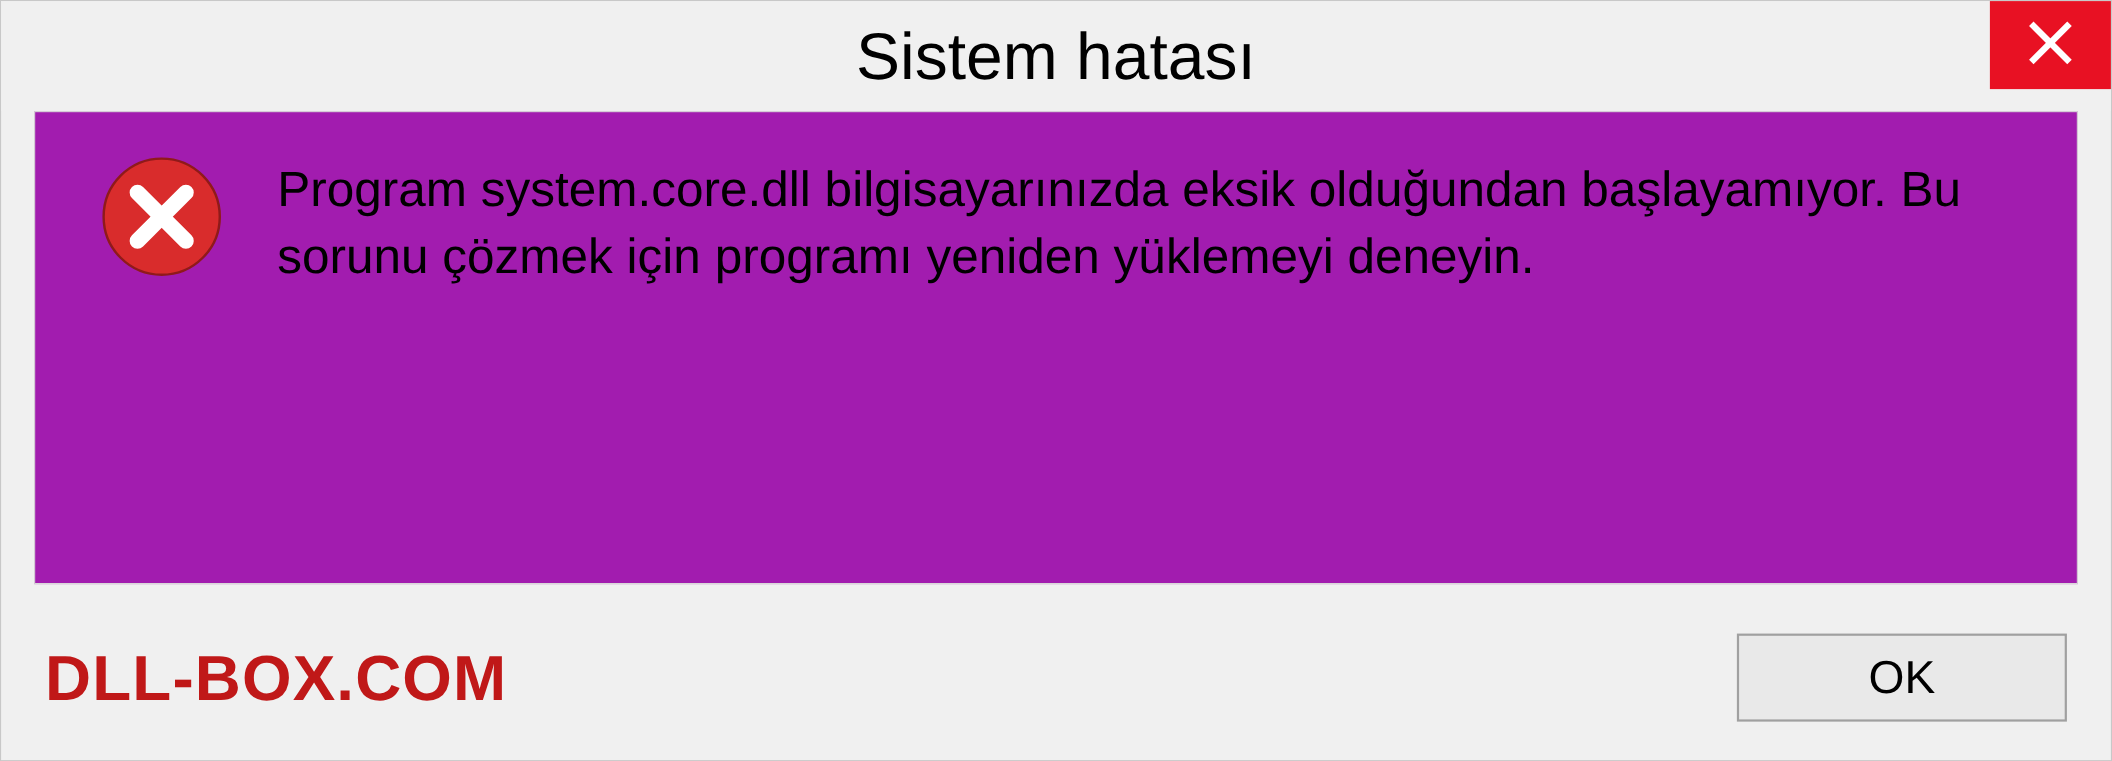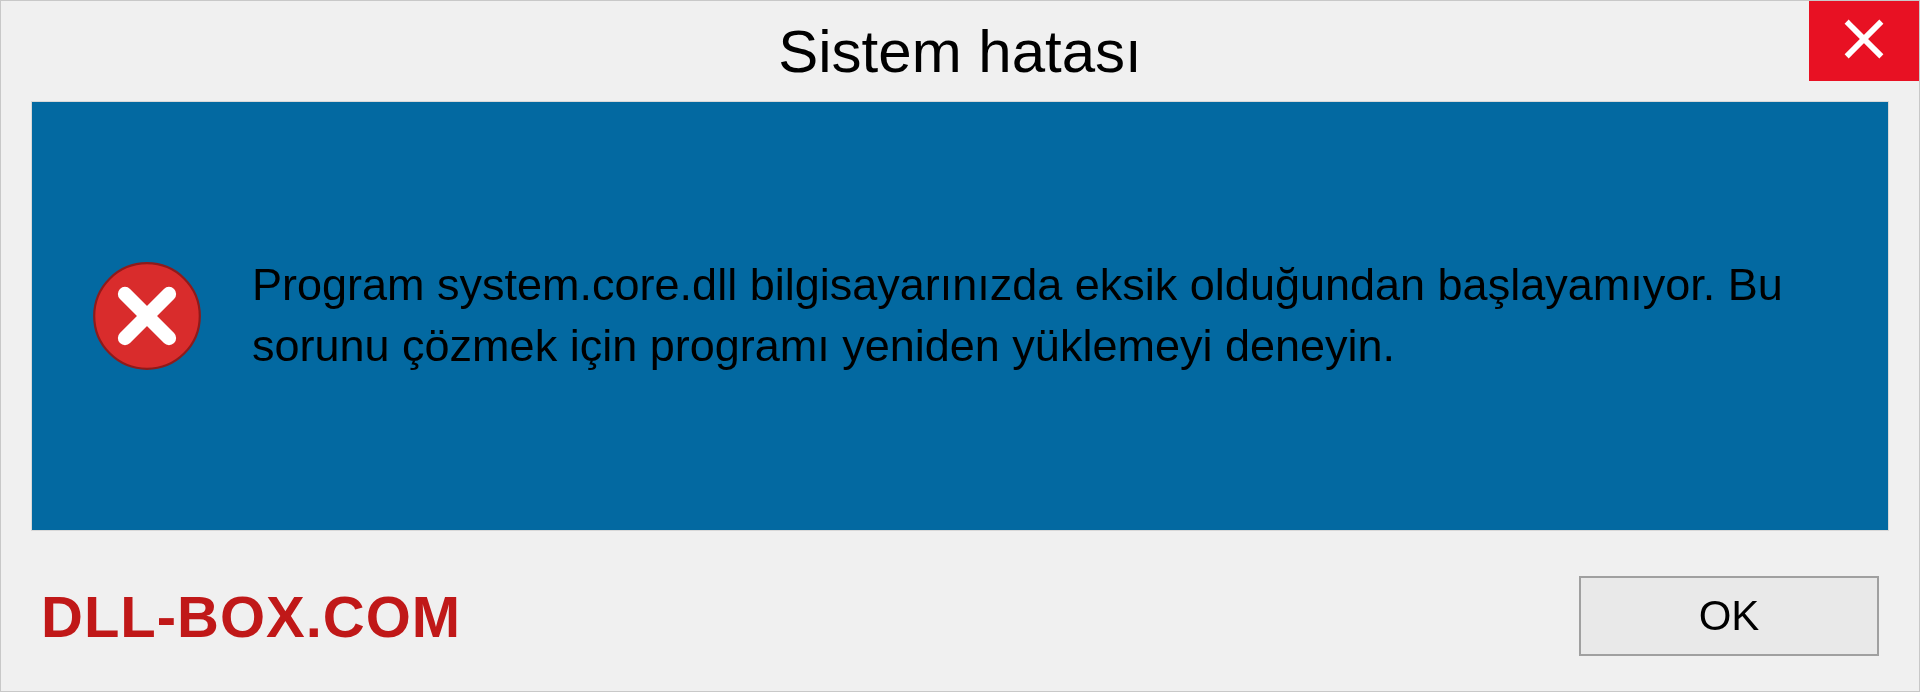--- a/index.html
+++ b/index.html
@@ -47,25 +47,25 @@
       align-items: center;
       justify-content: center;
       cursor: pointer;
     }
     .close-btn svg {
       width: 46px;
       height: 46px;
     }
     .content-panel {
       margin: 0 30px 30px 30px;
-      background: #0369a1;
+      background: #a21caf;
       border: 1px solid #d8d8d8;
       flex: 1;
       display: flex;
-      align-items: center;
+      align-items: flex-start;
       padding: 40px 60px;
       gap: 50px;
     }
     .error-icon-wrap {
       flex-shrink: 0;
       width: 110px;
       height: 110px;
       display: flex;
       align-items: center;
       justify-content: center;

